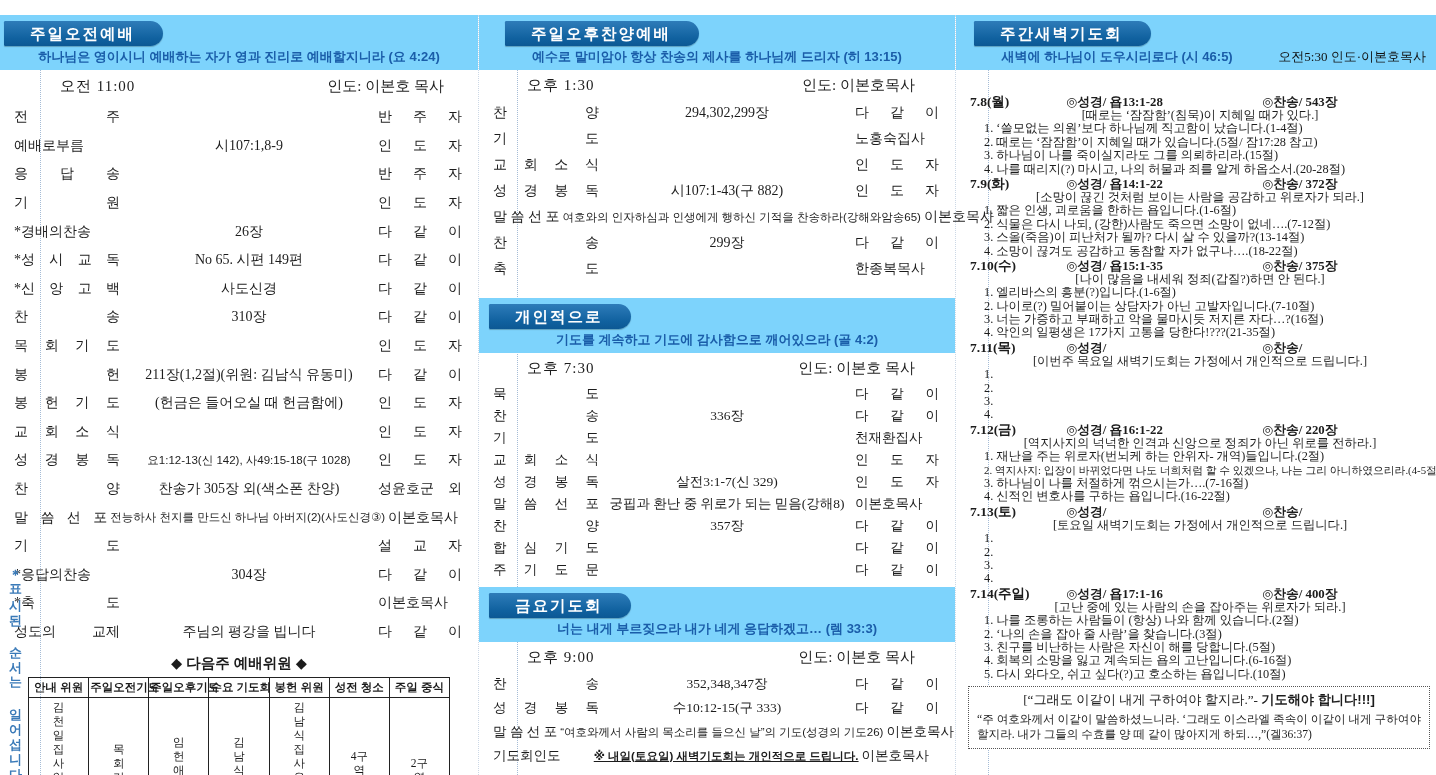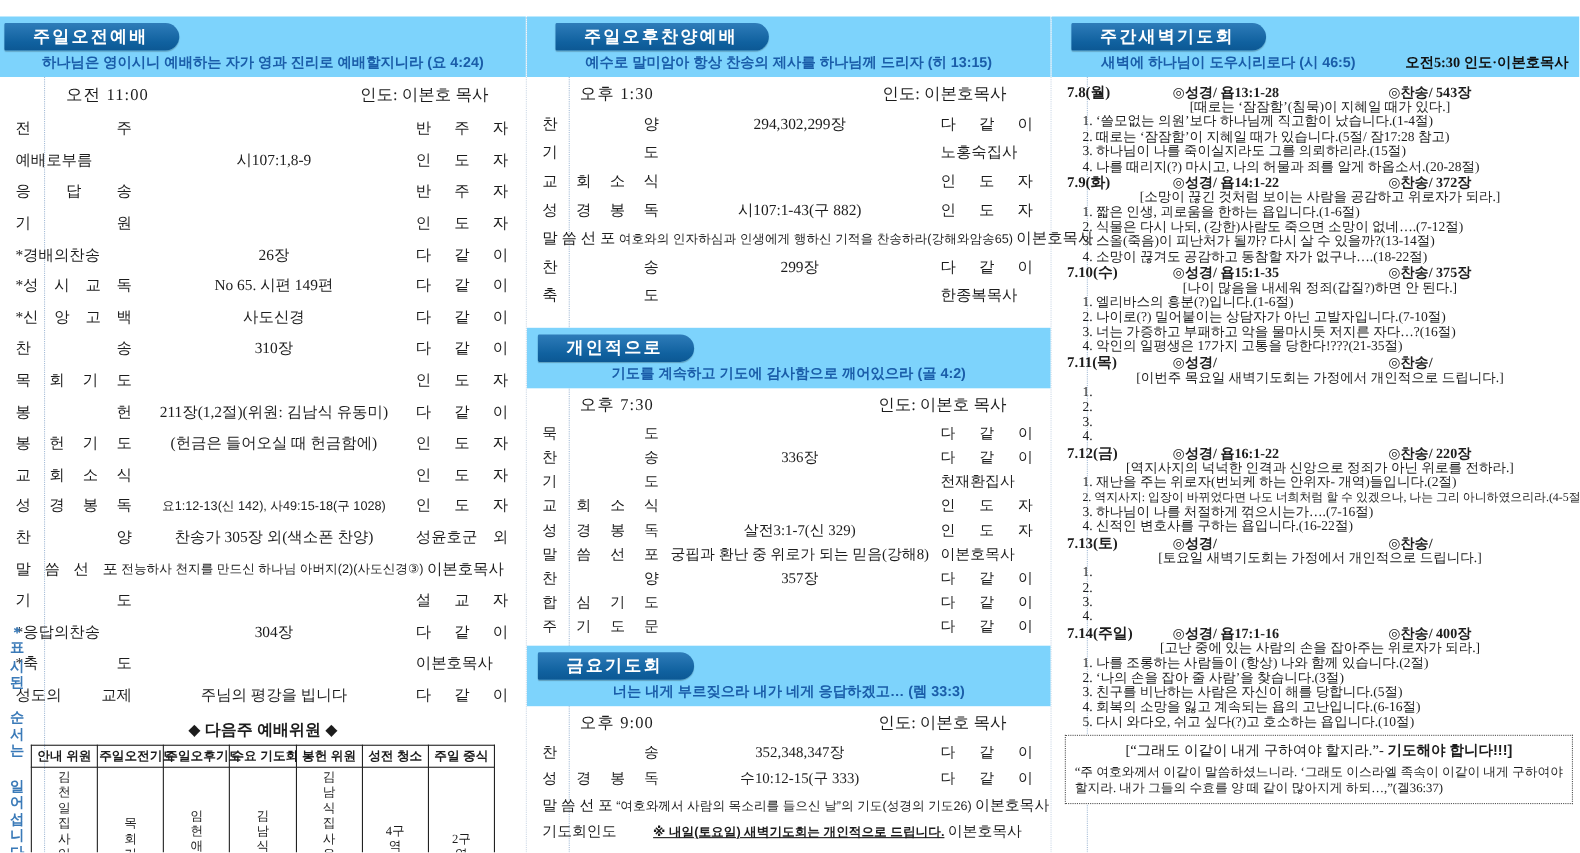--- a/index.html
+++ b/index.html
@@ -22,21 +22,21 @@
     display:inline-block;height:25px;line-height:25px;padding:0 28px 0 26px;
     background:linear-gradient(180deg,#2e7cb9 0%,#10619f 70%,#0c5894 100%);
     border-radius:3px 30px 30px 3px;color:#ffffff;font-weight:bold;font-size:15.5px;
     letter-spacing:2px;font-family:"Liberation Sans","DejaVu Sans",sans-serif;
     box-shadow:0 1px 1px rgba(0,0,0,.25);
   }
   .verse{margin-top:2px;text-align:center;color:#1a5da9;font-weight:bold;font-size:13px;
     font-family:"Liberation Sans","DejaVu Sans",sans-serif;}
   .band-row{display:flex;align-items:center;margin-top:2px;}
   .band-row .verse{margin-top:0;flex:1;}
-  .dawn-leader{padding-right:10px;font-weight:bold;font-size:13px;color:#111;white-space:nowrap;}
+  .dawn-leader{padding-right:10px;font-weight:normal;font-size:13px;color:#111;white-space:nowrap;}
 
   .inner{position:relative;z-index:1;}
 
   
   .time-row{display:flex;justify-content:space-between;align-items:center;font-size:15px;gap:20px;}
   .time-row .time{letter-spacing:1px;}
   .col-left .time-row{height:33px;padding:0 34px 0 60px;}
   .col-mid .time-row{height:30px;padding:0 40px 0 48px;}
 
   
@@ -63,21 +63,21 @@
 
   
   .vertical-note{
     position:absolute;left:6px;top:545px;z-index:2;
     writing-mode:vertical-rl;text-orientation:upright;
     color:#3a7ab8;font-weight:bold;font-size:13px;letter-spacing:2px;
     font-family:"Liberation Sans","DejaVu Sans",sans-serif;
   }
 
   
-  .dawn-days{padding:6px 6px 0 14px;font-size:12.3px;}
+  .dawn-days{padding:24px 6px 0 14px;font-size:12.3px;}
   .day-head{display:flex;align-items:baseline;height:15px;line-height:15px;font-weight:bold;}
   .day-date{width:96px;font-size:13.5px;}
   .day-bible{width:196px;font-size:12.8px;}
   .day-hymn{flex:1;font-size:12.8px;}
   .day-theme{text-align:center;height:13.4px;line-height:13.4px;white-space:nowrap;}
   .day-point{padding-left:14px;height:13.4px;line-height:13.4px;white-space:nowrap;}
   .day-point.tiny{font-size:10.8px;}
 
   .prayer-box{margin:5px 6px 0 12px;border:1px dotted #555;padding:4px 8px 6px;background:#fff;}
   .prayer-title{text-align:center;font-size:13.2px;white-space:nowrap;}

